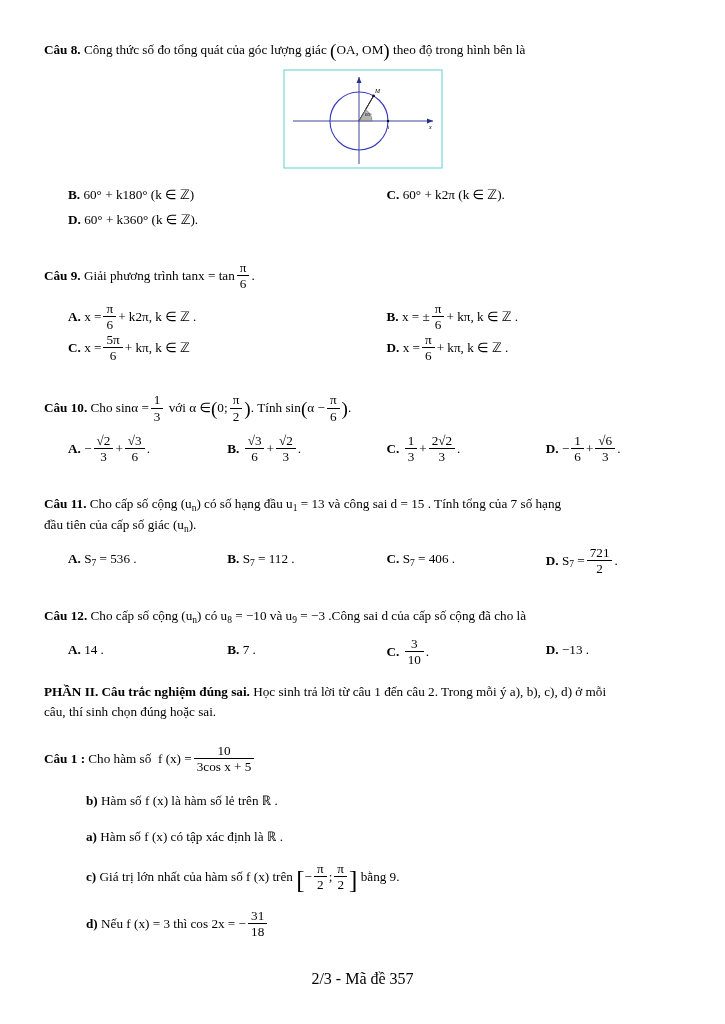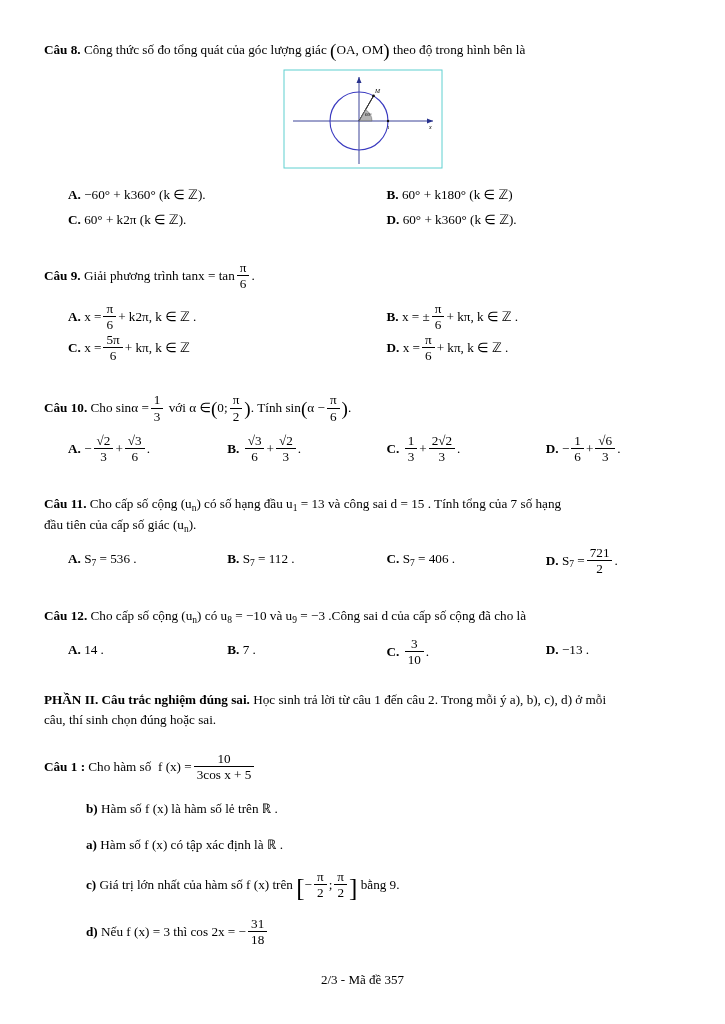--- a/index.html
+++ b/index.html
@@ -67,35 +67,35 @@
     font-size: 1.9em;
     line-height: 0.55;
     vertical-align: -0.28em;
     font-weight: 300;
   }
   .figure {
     margin: 10px auto 0 auto;
     width: 160px;
   }
   .part-head {
-    margin-top: 22px;
+    margin-top: 14px;
     line-height: 1.5;
   }
   .sub-item {
     margin-top: 15px;
     padding-left: 42px;
     line-height: 1.6;
   }
   .footer {
     position: absolute;
     left: 0;
     right: 0;
     bottom: 36px;
     text-align: center;
-    font-size: 13px;
+    font-size: 16px;
   }
 </style>
 </head>
 <body>
 
 <div class="page">
 
   <div class="q q-first">
     <span class="lbl">Câu 8.</span>
     <span>Công thức số đo tổng quát của góc lượng giác</span>
@@ -118,24 +118,20 @@
       <circle cx="105" cy="52" r="1.2" fill="#111"></circle>
       <text x="92" y="24" font-family="'Liberation Serif',serif" font-size="6" font-style="italic">M</text>
       <text x="82" y="47" font-family="'Liberation Serif',serif" font-size="5">60°</text>
       <text x="146" y="60" font-family="'Liberation Serif',serif" font-size="6" font-style="italic">x</text>
       <text x="104" y="60" font-family="'Liberation Serif',serif" font-size="5">1</text>
     </svg>
   </div>
 
   <div class="opts">
     <div class="opt half">
-      <span class="lbl">A.</span>
-      <span>−60° + k360° (k ∈ ℤ).</span>
-    </div>
-    <div class="opt half">
       <span class="lbl">B.</span>
       <span>60° + k180° (k ∈ ℤ)</span>
     </div>
     <div class="opt half">
       <span class="lbl">C.</span>
       <span>60° + k2π (k ∈ ℤ).</span>
     </div>
     <div class="opt half">
       <span class="lbl">D.</span>
       <span>60° + k360° (k ∈ ℤ).</span>

